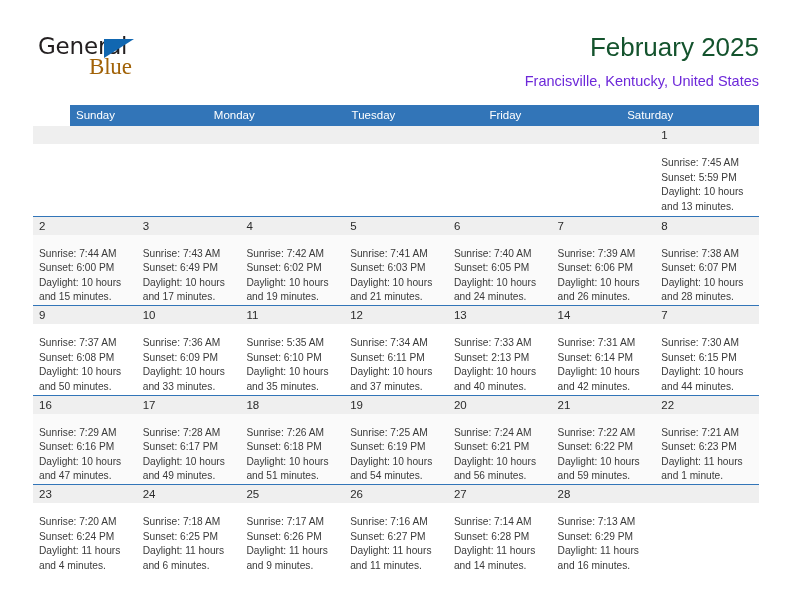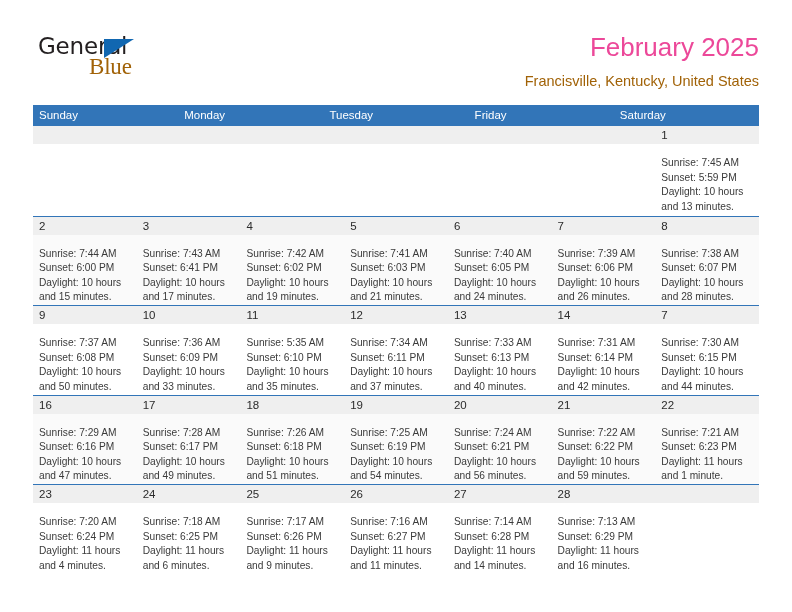--- a/index.html
+++ b/index.html
@@ -68,44 +68,45 @@
 
   .title-block {
     position: absolute;
     right: 0;
     top: 0;
     text-align: right;
   }
   .cal-title {
     font-size: 26px;
     font-weight: normal;
-    color: #ec4899;
+    color: #14532d;
     line-height: 32px;
     white-space: nowrap;
   }
   .cal-subtitle {
     font-size: 14.5px;
-    color: #a16207;
+    color: #6d28d9;
     line-height: 22px;
     margin-top: 7px;
     white-space: nowrap;
   }
 
   
   .calendar {
     position: absolute;
     left: 33px;
     top: 105px;
     width: 726px;
   }
 
   .weekday-row {
     display: flex;
     background: #3275b8;
     height: 21px;
+    margin-left: 37px;
   }
   .weekday {
     flex: 1 1 0;
     min-width: 0;
     color: #ffffff;
     font-size: 11.5px;
     line-height: 21px;
     padding-left: 6px;
     box-sizing: border-box;
   }
@@ -239,21 +240,21 @@
               <div class="day-line">Daylight: 10 hours</div>
               <div class="day-line">and 15 minutes.</div>
             </div>
           </div>
           <div class="day-cell shaded">
             <div class="day-number-band">
               <div class="day-number">3</div>
             </div>
             <div class="day-body">
               <div class="day-line">Sunrise: 7:43 AM</div>
-              <div class="day-line">Sunset: 6:41 PM</div>
+              <div class="day-line">Sunset: 6:49 PM</div>
               <div class="day-line">Daylight: 10 hours</div>
               <div class="day-line">and 17 minutes.</div>
             </div>
           </div>
           <div class="day-cell shaded">
             <div class="day-number-band">
               <div class="day-number">4</div>
             </div>
             <div class="day-body">
               <div class="day-line">Sunrise: 7:42 AM</div>
@@ -351,21 +352,21 @@
               <div class="day-line">Daylight: 10 hours</div>
               <div class="day-line">and 37 minutes.</div>
             </div>
           </div>
           <div class="day-cell">
             <div class="day-number-band">
               <div class="day-number">13</div>
             </div>
             <div class="day-body">
               <div class="day-line">Sunrise: 7:33 AM</div>
-              <div class="day-line">Sunset: 6:13 PM</div>
+              <div class="day-line">Sunset: 2:13 PM</div>
               <div class="day-line">Daylight: 10 hours</div>
               <div class="day-line">and 40 minutes.</div>
             </div>
           </div>
           <div class="day-cell">
             <div class="day-number-band">
               <div class="day-number">14</div>
             </div>
             <div class="day-body">
               <div class="day-line">Sunrise: 7:31 AM</div>

